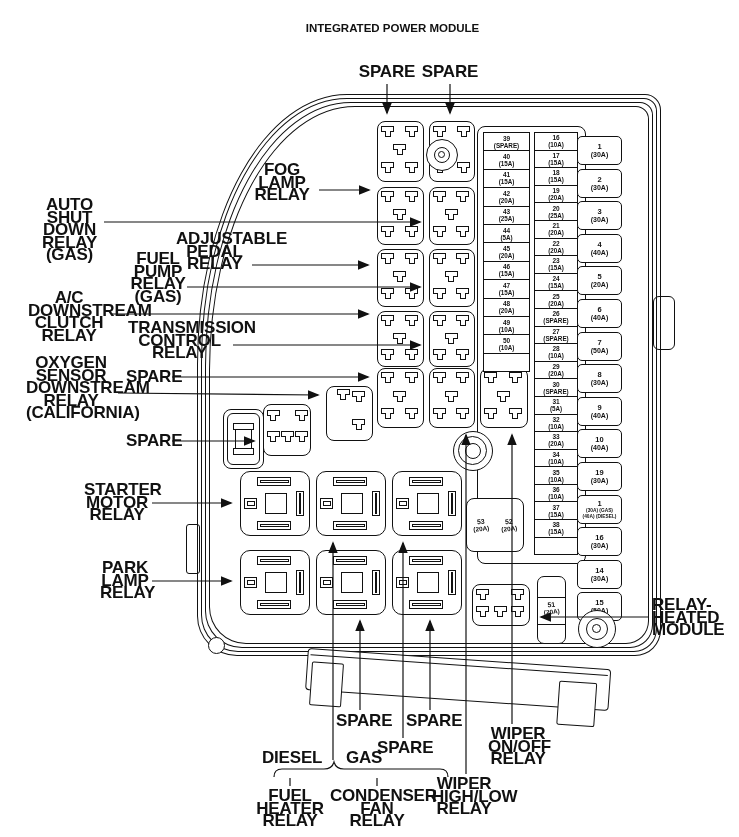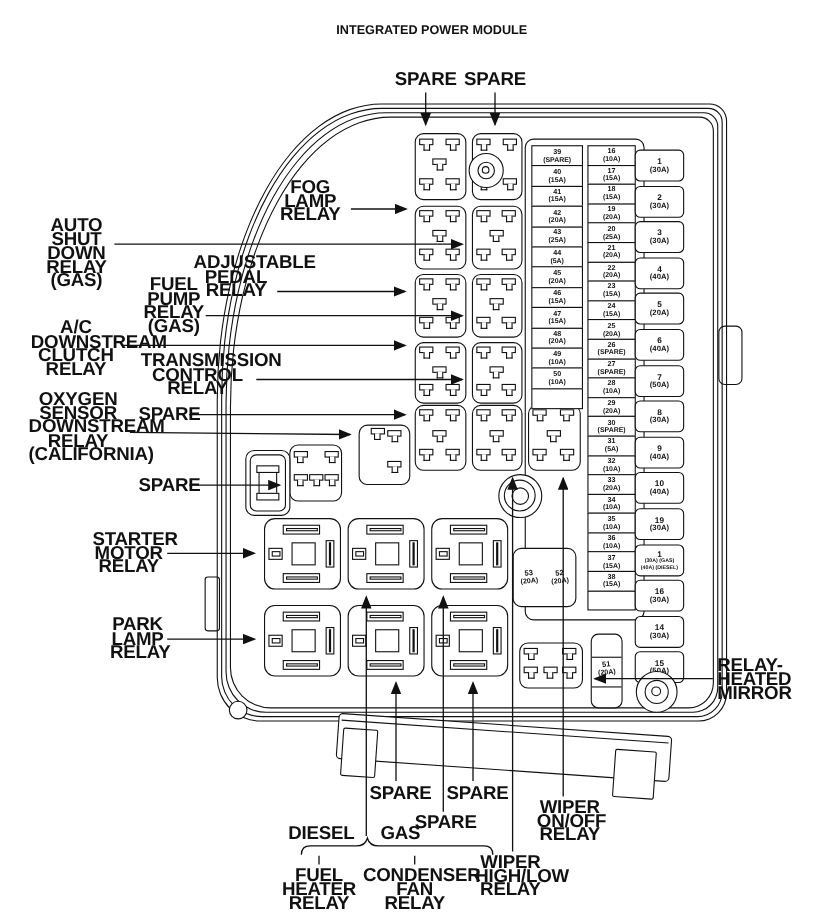--- a/index.html
+++ b/index.html
@@ -534,21 +534,21 @@
   <div class="lbl" style="left:126px;top:371px;width:44px">SPARE</div>
   <div class="lbl" style="left:126px;top:435px;width:44px">SPARE</div>
   <div class="lbl" style="left:84px;top:484px;width:66px">STARTER
 MOTOR
 RELAY</div>
   <div class="lbl" style="left:100px;top:562px;width:50px">PARK
 LAMP
 RELAY</div>
   <div class="lbl left" style="left:652px;top:599px;width:80px">RELAY-
 HEATED
-MIRROR</div>
+MODULE</div>
   <div class="lbl" style="left:336px;top:715px;width:48px">SPARE</div>
   <div class="lbl" style="left:406px;top:715px;width:48px">SPARE</div>
   <div class="lbl" style="left:377px;top:742px;width:56px">SPARE</div>
   <div class="lbl" style="left:432px;top:778px;width:64px">WIPER
 HIGH/LOW
 RELAY</div>
   <div class="lbl" style="left:488px;top:728px;width:60px">WIPER
 ON/OFF
 RELAY</div>
   <div class="lbl" style="left:262px;top:752px;width:56px">DIESEL</div>

